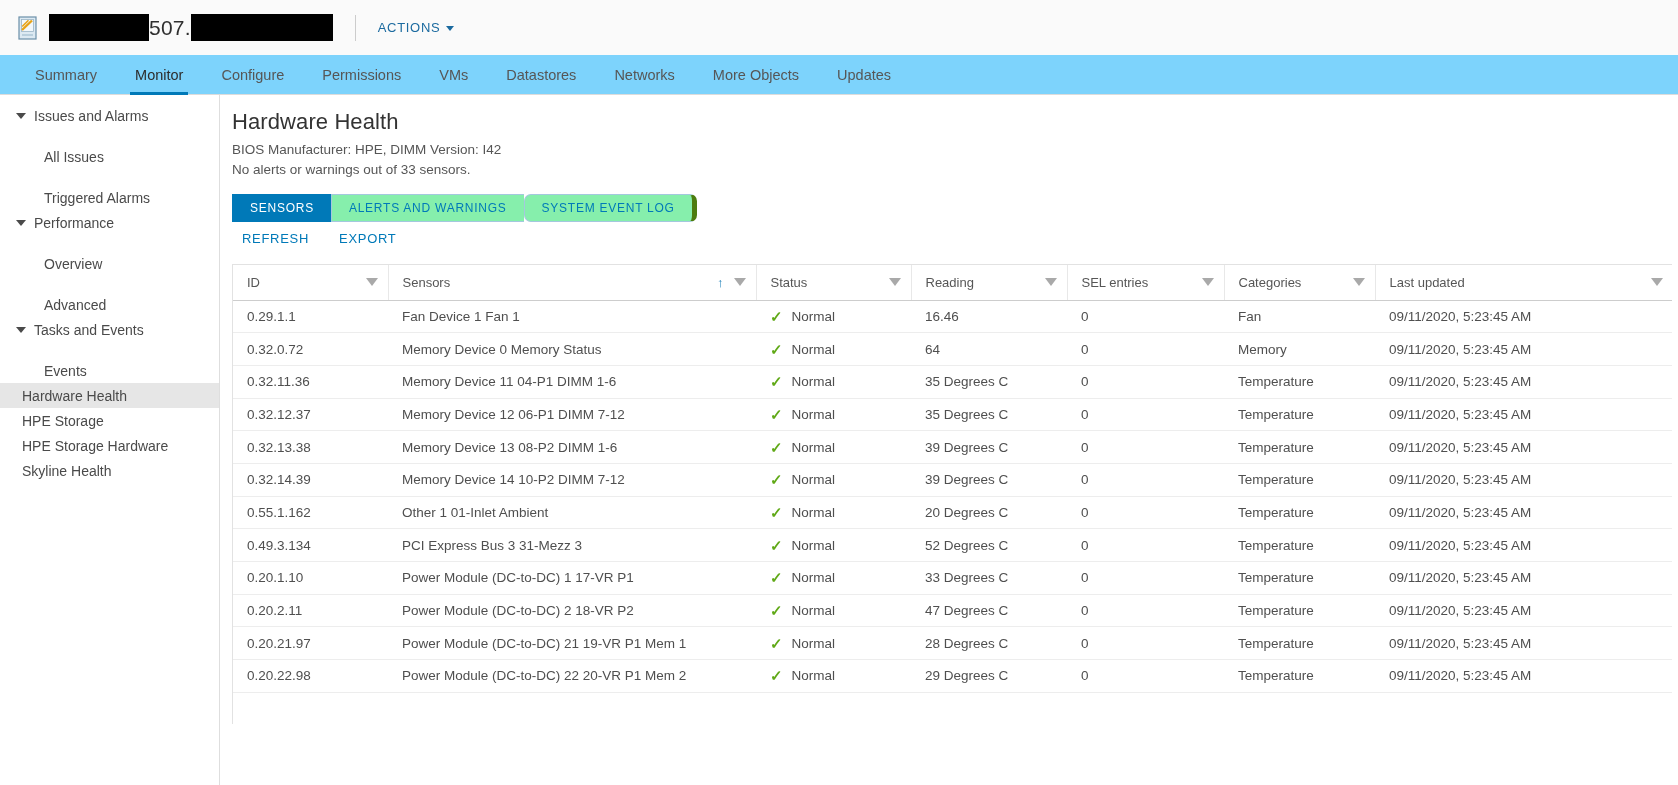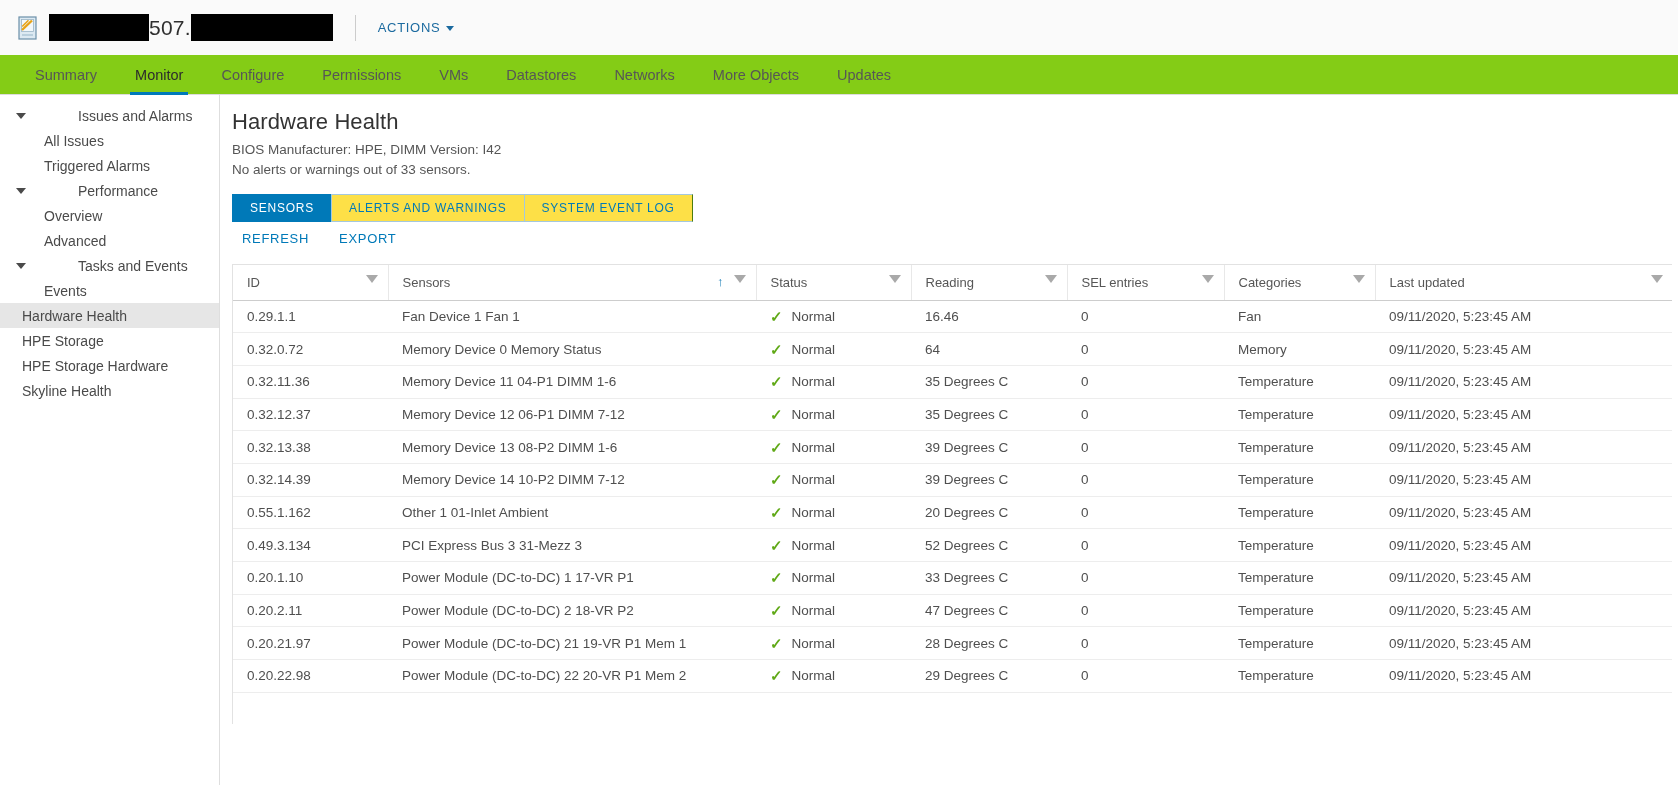--- a/index.html
+++ b/index.html
@@ -55,21 +55,21 @@
     display:inline-block;
     margin-top: 2px;
   }
 
   
   .tabnav {
     height: 40px;
     display: flex;
     align-items: stretch;
     padding-left: 16px;
-    background: #84cc16;
+    background: #7dd3fc;
     border-bottom: 1px solid #dcdcdc;
   }
   .tabnav .tab {
     position: relative;
     display: flex; align-items: center;
     padding: 0 19px;
     font-size: 14.5px;
     color: #565656;
     cursor: pointer;
     white-space: nowrap;
@@ -95,22 +95,22 @@
     overflow: hidden;
   }
   .side-row {
     display: flex; align-items: center;
     height: 25px;
     font-size: 14px;
     color: #4a4a4a;
     cursor: pointer;
     padding-left: 10px;
   }
-  .side-row.group { color: #4a4a4a; gap: 44px; }
-  .side-row.child { padding-left: 44px; }
+  .side-row.group { color: #4a4a4a; }
+  .side-row.child { padding-left: 44px; margin-top: 16px; }
   .side-row.leaf { padding-left: 22px; }
   .side-row.selected { background: #e6e6e6; }
   .side-caret {
     width: 0; height: 0;
     border-left: 5px solid transparent;
     border-right: 5px solid transparent;
     border-top: 6px solid #4a4a4a;
     margin-right: 8px; margin-left: 6px;
     flex: 0 0 auto;
   }
@@ -147,25 +147,25 @@
     height: 28px;
   }
   .btn-group .bg-btn {
     display: flex; align-items: center; justify-content: center;
     padding: 0 17px;
     font-size: 12px;
     letter-spacing: 0.75px;
     color: #0079b8;
     border: 1px solid #a4c8de;
     border-right: none;
-    background: #fde047;
+    background: #86efac;
     cursor: pointer;
     white-space: nowrap;
   }
-  .btn-group .bg-btn:last-child { border-right: 1px solid #4d7c0f; }
+  .btn-group .bg-btn:last-child { border-right: 5px solid #4d7c0f; border-radius: 7px; }
   .btn-group .bg-btn.active {
     background: #0079b8;
     border-color: #0079b8;
     color: #fff;
   }
 
   
   .action-links {
     display: flex;
     gap: 30px;
@@ -203,21 +203,21 @@
     font-weight: 400;
     color: #565656;
     text-align: left;
     background: #fff;
     border-bottom: 1px solid #cdcdcd;
     border-right: 1px solid #e8e8e8;
     padding: 0 10px 0 14px;
     vertical-align: middle;
   }
   table.grid th:last-child { border-right: none; }
-  .th-inner { display: flex; align-items: flex-start; width: 100%; }
+  .th-inner { display: flex; align-items: center; width: 100%; }
   .th-label { flex: 1 1 auto; }
   .sort-asc {
     color: #1b7fb8;
     font-size: 13px;
     margin-right: 10px;
     line-height: 1;
   }
   .filter-ico {
     width: 0; height: 0;
     border-left: 6px solid transparent;

